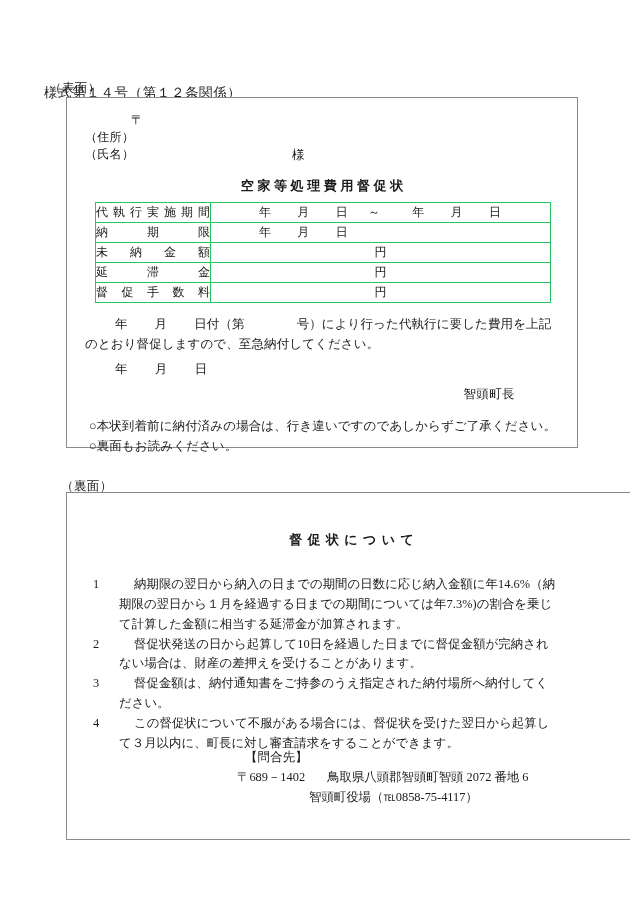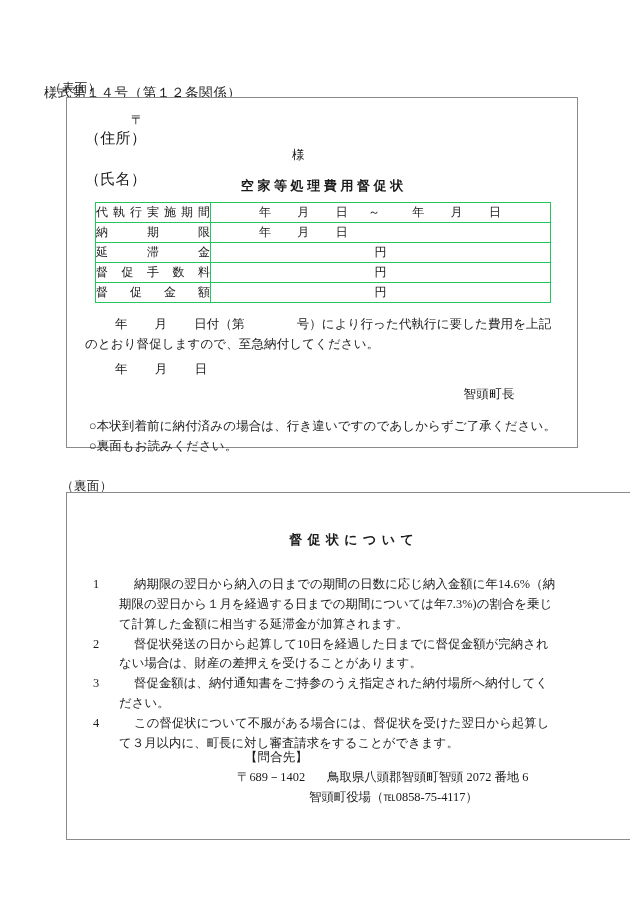--- a/index.html
+++ b/index.html
@@ -64,26 +64,26 @@
   
   .postal {
     position: absolute;
     left: 64px;
     top: 14px;
     font-size: 12.5px;
   }
   .addr-line {
     position: absolute;
     left: 18px;
-    font-size: 15px;
+    font-size: 12px;
     letter-spacing: 0.3px;
     white-space: nowrap;
   }
   .addr-line.l1 { top: 31px; }
-  .addr-line.l2 { top: 48px; margin-top: 24px; }
+  .addr-line.l2 { top: 48px; }
   .addressee-sama {
     position: absolute;
     left: 225px;
     top: 49px;
     font-size: 12.5px;
   }
 
   .doc-title {
     position: absolute;
     left: 0;
@@ -258,29 +258,29 @@
             <span>年</span><span class="gap-s"></span><span>月</span><span class="gap-s"></span><span>日</span><span class="gap-m"></span><span>～</span><span class="gap-l"></span><span>年</span><span class="gap-s"></span><span>月</span><span class="gap-s"></span><span>日</span>
           </td>
         </tr>
         <tr>
           <td class="lbl">納期限</td>
           <td class="val dates">
             <span>年</span><span class="gap-s"></span><span>月</span><span class="gap-s"></span><span>日</span>
           </td>
         </tr>
         <tr>
+          <td class="lbl">未納金額</td>
+          <td class="val">円</td>
+        </tr>
+        <tr>
           <td class="lbl">延滞金</td>
           <td class="val">円</td>
         </tr>
         <tr>
           <td class="lbl">督促手数料</td>
-          <td class="val">円</td>
-        </tr>
-        <tr>
-          <td class="lbl">督促金額</td>
           <td class="val">円</td>
         </tr>
       </tbody>
     </table>
 
     <div class="body-para">
       <span class="indent"></span><span>年</span><span class="gap-date"></span><span>月</span><span class="gap-date"></span><span>日付（第</span><span class="gap-num"></span><span>号）により行った代執行に要した費用を上記の</span><span>とおり督促しますので、至急納付してください。</span>
     </div>
 
     <div class="date-line">

